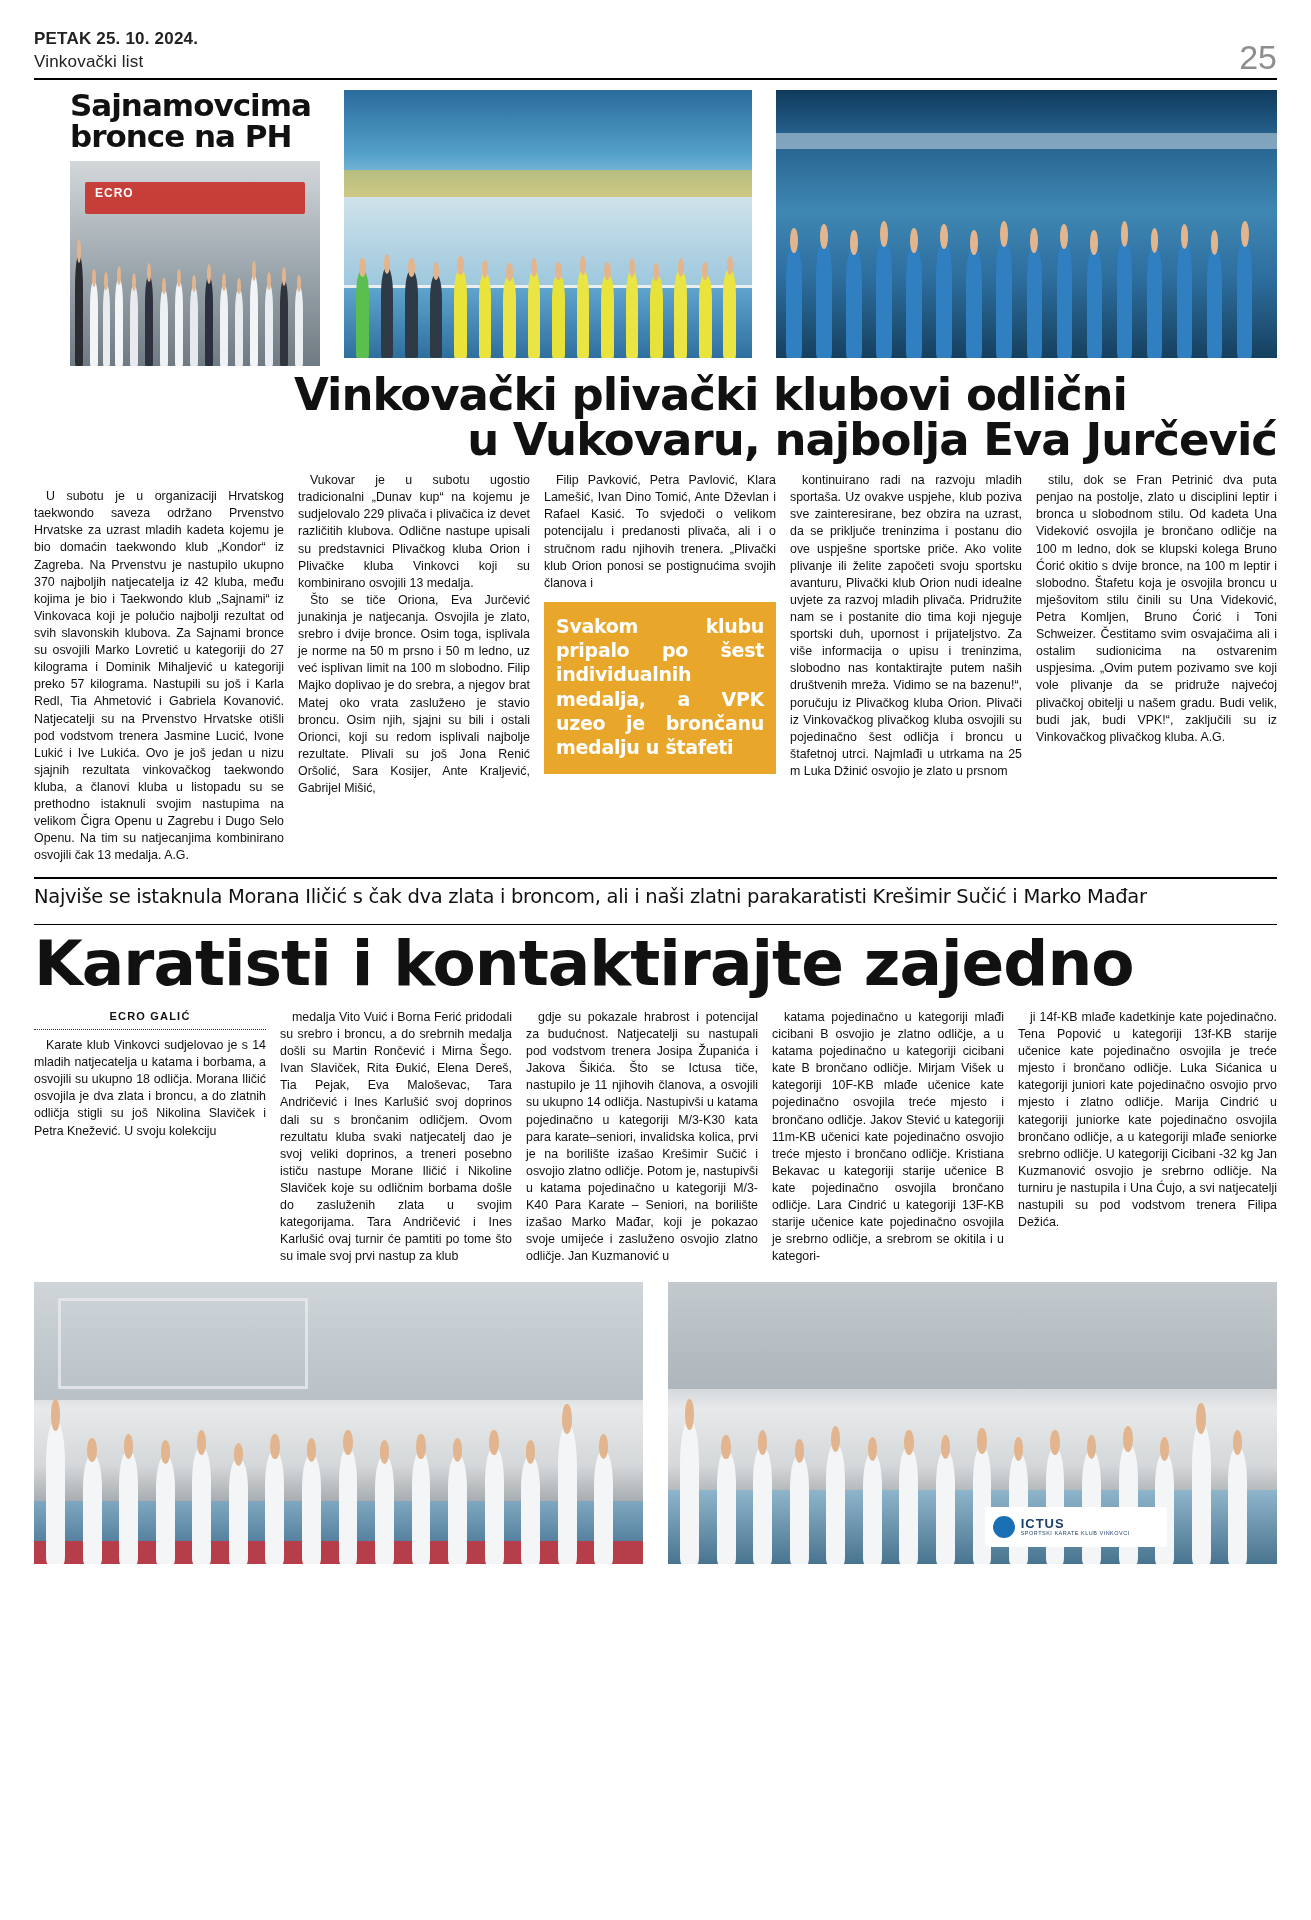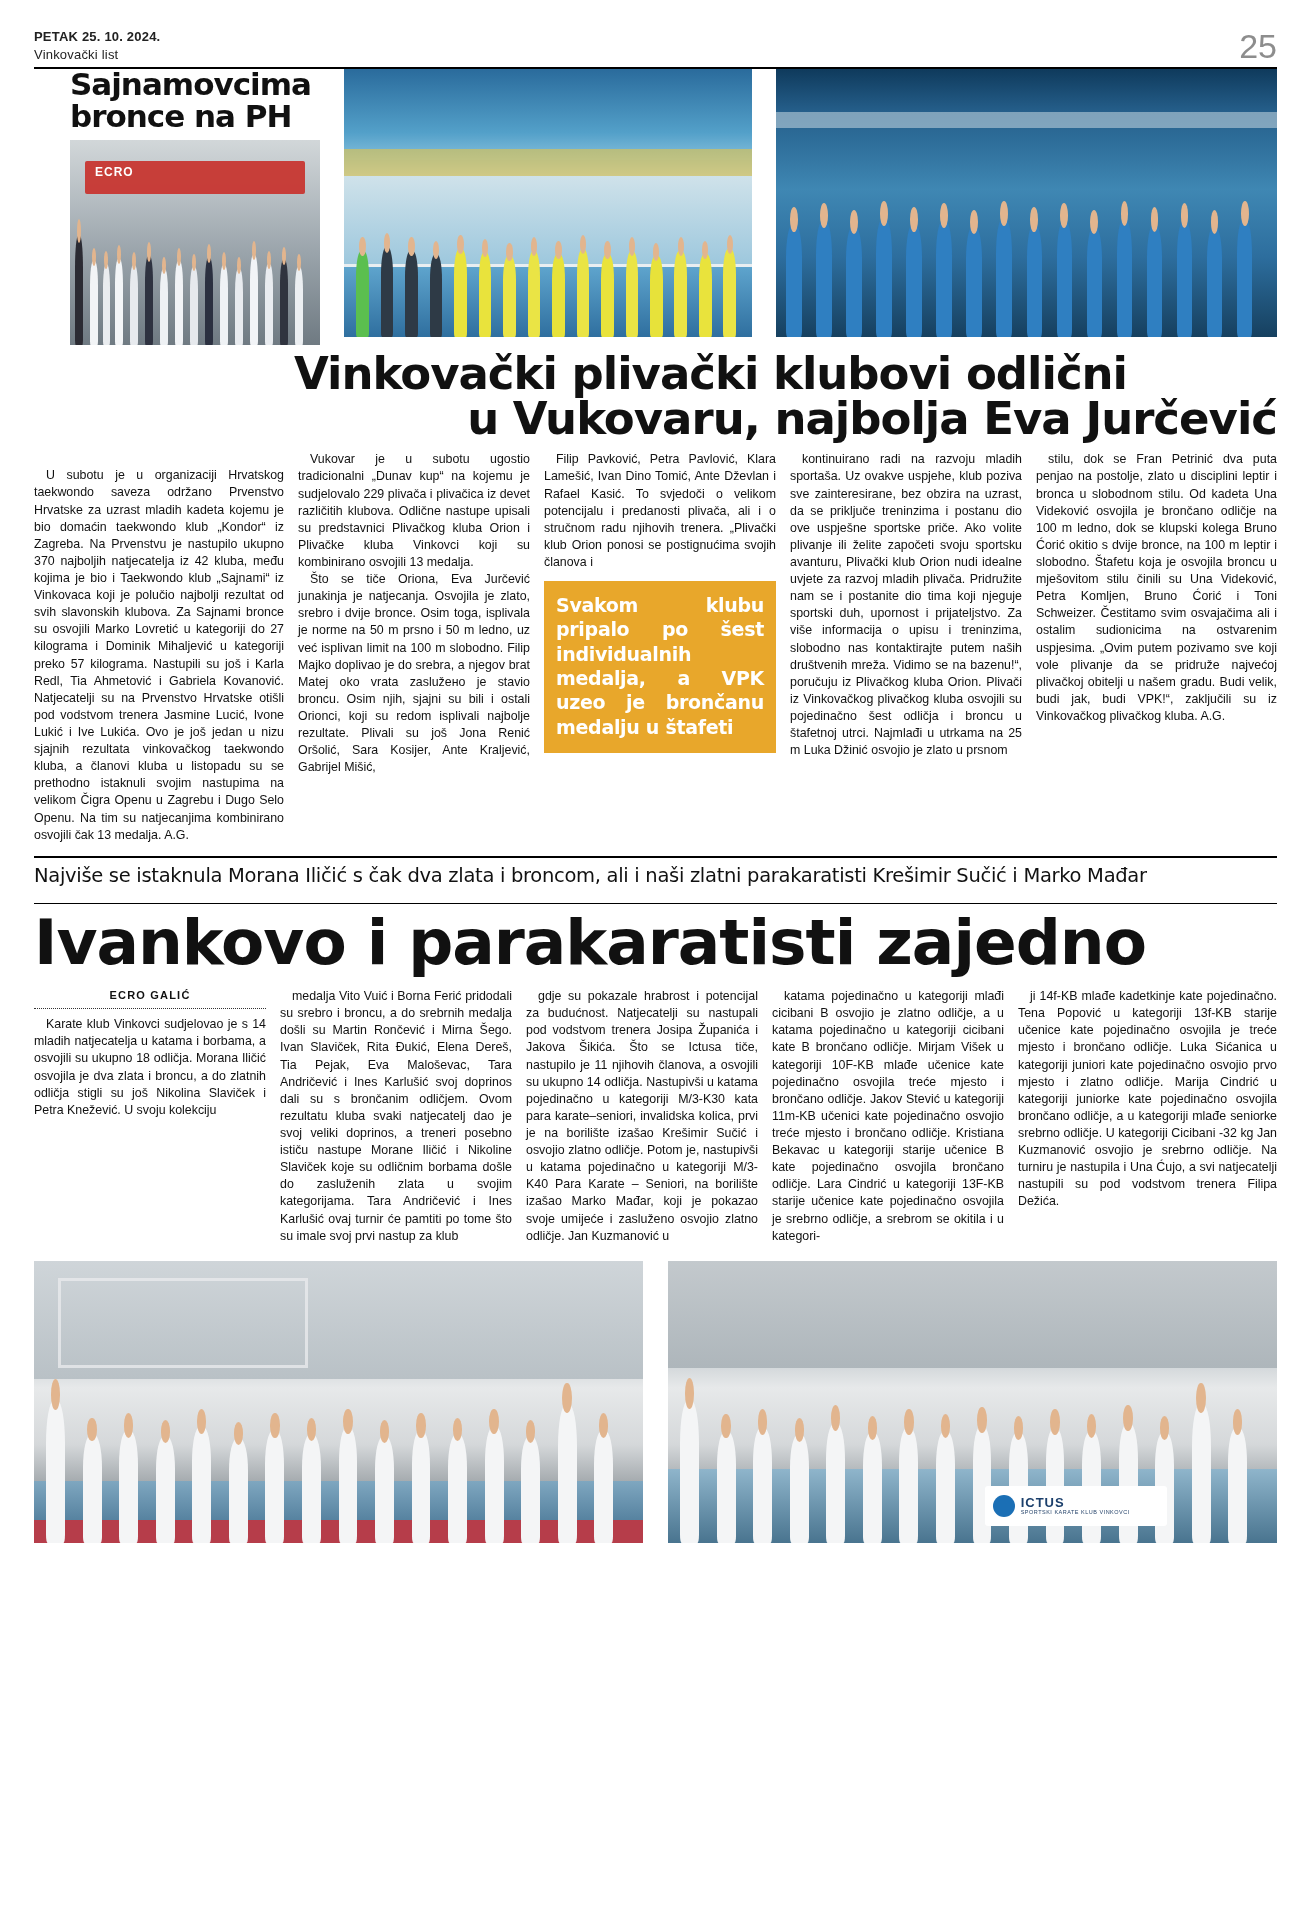--- a/index.html
+++ b/index.html
@@ -1,21 +1,21 @@
 <!DOCTYPE html>
 <html><head>
 <meta charset="utf-8">
 <style>
   html,body{margin:0;padding:0;background:#ffffff;}
   body{width:1311px;height:1920px;font-family:"Liberation Sans",sans-serif;color:#111;}
   .page{position:relative;width:1311px;height:1920px;box-sizing:border-box;padding:28px 34px 20px 34px;}
 
   
   .masthead{display:flex;align-items:flex-end;justify-content:space-between;border-bottom:2px solid #000;padding-bottom:4px;}
-  .mast-left{font-size:13px;line-height:1.35;letter-spacing:.2px;color:#222;}
+  .mast-left{font-size:17px;line-height:1.35;letter-spacing:.2px;color:#222;}
   .mast-left .d1{font-weight:bold;}
   .mast-center{flex:1;text-align:center;font-size:27px;font-weight:bold;letter-spacing:.5px;padding-bottom:0px;}
   .mast-right{font-size:34px;color:#8d8d8d;font-weight:normal;line-height:1;}
 
   
   .photo{position:relative;overflow:hidden;background:#cfd6db;}
 
   
   .poolphoto{background:
      linear-gradient(180deg,#2f6f9e 0%,#3f88b5 18%,#6fb0cf 30%,#9fc9dd 38%,#cfe0e8 46%,#bcd6e4 52%,#7fb6d6 62%,#4f91c0 78%,#2d6e9e 100%);
@@ -50,21 +50,21 @@
 <div class="page">
 
   <div class="masthead">
     <div class="mast-left">
       <div class="d1">PETAK 25. 10. 2024.</div>
       <div>Vinkovački list</div>
     </div>
     <div class="mast-right">25</div>
   </div>
 
-  <div style="display:flex;gap:24px;padding-left:36px;">
+  <div style="display:flex;gap:24px;margin-top:10px;padding-left:36px;">
 
     <div style="width:250px;">
       <div class="hl" style="font-size:31px;line-height:1.02;">Sajnamovcima</div>
       <div class="hl" style="font-size:31px;line-height:1.02;margin-bottom:8px;">bronce na PH</div>
 
       <div class="photo grouphoto" style="height:205px;">
         <div style="position:absolute;inset:0;background:
             linear-gradient(180deg,#d2d7d9 0%,#b4bcc1 30%,#9aa4ab 55%,#6f7a82 100%);"></div>
         <div style="position:absolute;left:6%;top:10%;width:88%;height:16%;background:#c8322c;border-radius:2px;opacity:.92;"></div>
         <div style="position:absolute;left:10%;top:12%;color:#fff;font-size:12px;font-weight:bold;letter-spacing:1px;">ECRO</div>
@@ -174,21 +174,21 @@
     <div class="col" style="flex:1;">
       <p class="first">stilu, dok se Fran Petrinić dva puta penjao na postolje, zlato u disciplini leptir i bronca u slobodnom stilu. Od kadeta Una Videković osvojila je brončano odličje na 100 m ledno, dok se klupski kolega Bruno Ćorić okitio s dvije bronce, na 100 m leptir i slobodno. Štafetu koja je osvojila broncu u mješovitom stilu činili su Una Videković, Petra Komljen, Bruno Ćorić i Toni Schweizer. Čestitamo svim osvajačima ali i ostalim sudionicima na ostvarenim uspjesima. „Ovim putem pozivamo sve koji vole plivanje da se pridruže najvećoj plivačkoj obitelji u našem gradu. Budi velik, budi jak, budi VPK!“, zaključili su iz Vinkovačkog plivačkog kluba. A.G.</p>
     </div>
   </div>
 
   <div class="kicker-bar" style="margin-top:12px;padding:6px 0 16px 0;">
     <div style="font-family:'DejaVu Sans','Liberation Sans',sans-serif;font-size:19.5px;letter-spacing:-.3px;">Najviše se istaknula Morana Iličić s čak dva zlata i broncom, ali i naši zlatni parakaratisti Krešimir Sučić i Marko Mađar</div>
   </div>
 
   <div style="margin-top:8px;">
-    <div class="hl" style="font-size:63px;line-height:.99;">Ivankovo i parakaratisti zajedno</div>
+    <div class="hl" style="font-size:63px;line-height:.99;">Karatisti i kontaktirajte zajedno</div>
   </div>
 
   <div style="display:flex;gap:14px;margin-top:14px;">
     <div class="col" style="width:232px;">
       <div class="byline">ECRO GALIĆ</div>
       <div class="dotrule"></div>
       <p>Karate klub Vinkovci sudjelovao je s 14 mladih natjecatelja u katama i borbama, a osvojili su ukupno 18 odličja. Morana Iličić osvojila je dva zlata i broncu, a do zlatnih odličja stigli su još Nikolina Slaviček i Petra Knežević. U svoju kolekciju</p>
     </div>
     <div class="col" style="width:232px;">
       <p class="first">medalja Vito Vuić i Borna Ferić pridodali su srebro i broncu, a do srebrnih medalja došli su Martin Rončević i Mirna Šego. Ivan Slaviček, Rita Đukić, Elena Dereš, Tia Pejak, Eva Maloševac, Tara Andričević i Ines Karlušić svoj doprinos dali su s brončanim odličjem. Ovom rezultatu kluba svaki natjecatelj dao je svoj veliki doprinos, a treneri posebno ističu nastupe Morane Iličić i Nikoline Slaviček koje su odličnim borbama došle do zasluženih zlata u svojim kategorijama. Tara Andričević i Ines Karlušić ovaj turnir će pamtiti po tome što su imale svoj prvi nastup za klub</p>

